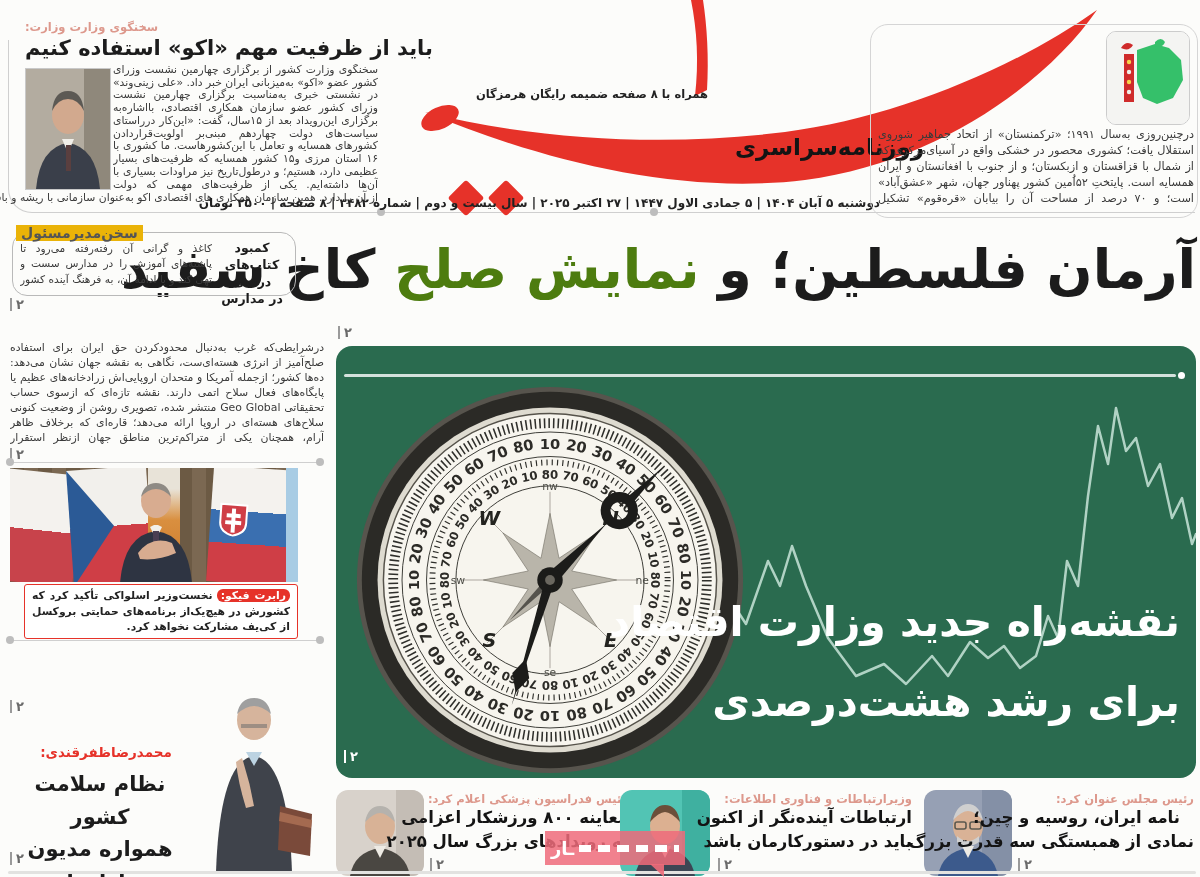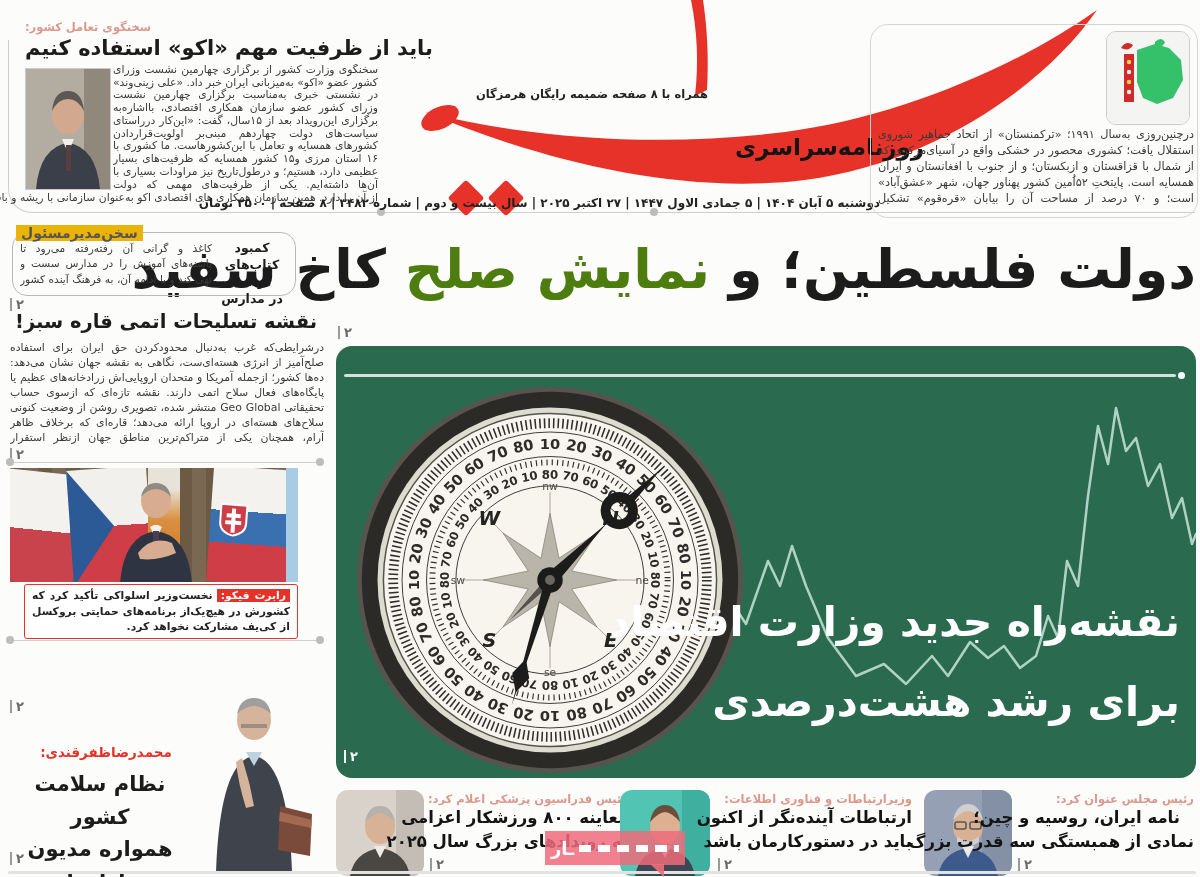--- a/index.html
+++ b/index.html
@@ -20,21 +20,21 @@
 </style>
 </head>
 <body>
 
 <div id="page">
 
   <div class="abs" style="left:8px;top:40px;width:1186px;height:172px;border-left:1.5px solid #cfcfcf;border-bottom:1.5px solid #cfcfcf;border-bottom-left-radius:24px;"></div>
   <div class="abs dot" style="left:377px;top:208px;"></div>
   <div class="abs dot" style="left:650px;top:208px;"></div>
 
-  <div class="abs k rtl nw" style="left:25px;top:20px;">سخنگوی تعامل کشور:</div>
+  <div class="abs k rtl nw" style="left:25px;top:20px;">سخنگوی وزارت وزارت:</div>
   <div class="abs rtl nw" style="left:25px;top:36px;font-size:21px;font-weight:bold;">باید از ظرفیت مهم «اکو» استفاده کنیم</div>
   <div class="abs" style="left:25px;top:68px;width:84px;height:120px;border:1px solid #c9c9c9;overflow:hidden;background:#b6afa2;">
     <svg width="84" height="120" viewBox="0 0 84 120">
       <rect width="84" height="120" fill="#b3aca0"></rect>
         <rect x="58" width="26" height="120" fill="#8f887b"></rect>
       <ellipse cx="42" cy="46" rx="16" ry="19" fill="#d2a98e"></ellipse>
       <path d="M26,42 Q28,22 42,22 Q56,22 58,42 Q52,30 42,30 Q32,30 26,42Z" fill="#5c5954"></path>
       <path d="M10,120 Q14,78 42,74 Q70,78 74,120 Z" fill="#3a3f4a"></path>
       <path d="M36,70 L42,84 L48,70 Z" fill="#f1efe9"></path>
         <rect x="40" y="76" width="5" height="26" fill="#5a3f3f"></rect>
@@ -64,34 +64,33 @@
       <circle cx="22" cy="30" r="2.2" fill="#f6d24a"></circle>
         <circle cx="22" cy="40" r="2.2" fill="#f0efe9"></circle>
       <circle cx="22" cy="50" r="2.2" fill="#f6d24a"></circle>
         <circle cx="22" cy="60" r="2.2" fill="#f0efe9"></circle>
       <path d="M14,16 q5,-8 12,-3 q-4,7 -12,3 Z" fill="#cf2b2b"></path>
     </svg>
   </div>
   <div class="abs rtl just body-txt" style="left:878px;top:127px;width:316px;height:84px;font-size:11.3px;line-height:1.42;">درچنین‌روزی به‌سال ۱۹۹۱؛ «ترکمنستان» از اتحاد جماهیر شوروی استقلال یافت؛ کشوری محصور در خشکی واقع در آسیای‌مرکزی که از شمال با قزاقستان و ازبکستان؛ و از جنوب با افغانستان و ایران همسایه است. پایتختِ ۵۲اُمین کشور پهناور جهان، شهر «عشق‌آباد» است؛ و ۷۰ درصد از مساحت آن را بیابان «قره‌قوم» تشکیل می‌دهد.</div>
 
   <div class="abs rtl nw" style="left:340px;top:238px;width:856px;text-align:center;font-size:54px;font-weight:900;letter-spacing:-1px;">
-    <span>دولت فلسطین؛ و</span>
+    <span>آرمان فلسطین؛ و</span>
     <span style="color:#4d7c0f;">نمایش صلح</span>
     <span>کاخ سفید</span>
   </div>
 
   <div class="abs" style="left:12px;top:232px;width:282px;height:62px;border:1.4px solid #b9b9b9;border-radius:15px;"></div>
   <div class="abs rtl nw" style="left:16px;top:225px;background:#eab308;padding:0 5px;font-size:14px;font-weight:bold;color:#555;">سخن‌مدیرمسئول</div>
   <div class="abs rtl" style="left:216px;top:240px;width:72px;text-align:center;font-size:12.5px;font-weight:bold;line-height:1.35;white-space:pre-line;">کمبود
 کتاب‌های درسی
 در مدارس</div>
   <div class="abs rtl just body-txt" style="left:20px;top:241px;width:192px;height:48px;font-size:10.6px;line-height:1.45;">کاغذ و گرانی آن رفته‌رفته می‌رود تا پاشنه‌های آموزش را در مدارس سست و تهی کند و با ادامه آن، به فرهنگ آینده کشور لطمه جدی می‌زند که ...</div>
   <div class="abs pr" style="left:10px;top:298px;">۲</div>
 
-  <div class="abs rtl nw" style="left:10px;top:310px;width:312px;text-align:center;font-size:19.5px;font-weight:bold;">نقشه تسلیحات اتمی قاره سبز!</div>
   <div class="abs rtl just body-txt" style="left:10px;top:340px;width:314px;height:106px;font-size:10.9px;line-height:1.38;">درشرایطی‌که غرب به‌دنبال محدودکردن حق ایران برای استفاده صلح‌آمیز از انرژی هسته‌ای‌ست، نگاهی به نقشه جهان نشان می‌دهد: ده‌ها کشور؛ ازجمله آمریکا و متحدان اروپایی‌اش زرادخانه‌های عظیم یا پایگاه‌های فعال سلاح اتمی دارند. نقشه تازه‌ای که ازسوی حساب تحقیقاتی Geo Global منتشر شده، تصویری روشن از وضعیت کنونی سلاح‌های هسته‌ای در اروپا ارائه می‌دهد؛ قاره‌ای که برخلاف ظاهر آرام، همچنان یکی از متراکم‌ترین مناطق جهان ازنظر استقرار تسلیحات اتمی به‌شمار می‌رود ...</div>
   <div class="abs pr" style="left:10px;top:448px;">۲</div>
 
   <div class="abs hline" style="left:12px;top:462px;width:308px;"></div>
   <div class="abs dot" style="left:6px;top:458px;"></div>
   <div class="abs dot" style="left:316px;top:458px;"></div>
 
   <div class="abs" style="left:10px;top:468px;width:288px;height:114px;overflow:hidden;background:repeating-linear-gradient(90deg,#6c5a44 0 14px,#7b6852 14px 28px);">
     <div class="abs" style="left:-8px;top:4px;width:76px;height:112px;transform:rotate(6deg);background:linear-gradient(#f4f2ee 52%,#c8434b 52%);"></div>
     <div class="abs" style="left:60px;top:0;width:80px;height:116px;transform:rotate(-4deg);background:linear-gradient(#f2f0ec 50%,#cf3e46 50%);">
@@ -108,21 +107,21 @@
     <svg width="112" height="110" viewBox="0 0 112 110" style="position:absolute;left:90px;top:5px;">
       <ellipse cx="56" cy="28" rx="15" ry="17" fill="#d8ac90"></ellipse>
       <path d="M41,24 Q44,10 56,10 Q68,10 71,24 Q64,16 56,16 Q48,16 41,24Z" fill="#8e8a84"></path>
       <path d="M20,110 Q24,62 56,58 Q88,62 92,110 Z" fill="#2e3442"></path>
       <path d="M50,54 L56,66 L62,54 L58,52 L54,52 Z" fill="#f1efe9"></path>
       <rect x="53" y="58" width="6" height="20" fill="#4a3f52"></rect>
       <path d="M38,80 Q52,62 72,70 L76,80 Q58,88 40,86 Z" fill="#d8ac90"></path>
     </svg>
   </div>
   <div class="abs rtl just" style="left:24px;top:584px;width:258px;background:#fff;border:1.3px solid #e63229;border-radius:3px;padding:3px 7px;font-size:10.8px;font-weight:bold;line-height:1.45;color:#222;">
-    <span style="background:#e63229;color:#fff;padding:0 4px;margin-left:4px;">رابرت فیکو:</span><span>نخست‌وزیر اسلواکی تأکید کرد که کشورش در هیچ‌یک‌از برنامه‌های حمایتی بروکسل از کی‌یف مشارکت نخواهد کرد.</span>
+    <span style="background:#e63229;color:#fff;padding:0 4px;margin-left:4px;border-radius:6px;">رابرت فیکو:</span><span>نخست‌وزیر اسلواکی تأکید کرد که کشورش در هیچ‌یک‌از برنامه‌های حمایتی بروکسل از کی‌یف مشارکت نخواهد کرد.</span>
   </div>
 
   <div class="abs hline" style="left:12px;top:640px;width:308px;"></div>
   <div class="abs dot" style="left:6px;top:636px;"></div>
   <div class="abs dot" style="left:316px;top:636px;"></div>
 
   <div class="abs pr" style="left:10px;top:700px;">۲</div>
 
   <svg class="abs" width="146" height="186" viewBox="0 0 146 186" style="left:184px;top:686px;">
     <ellipse cx="70" cy="34" rx="17" ry="20" fill="#d6b49c"></ellipse>

